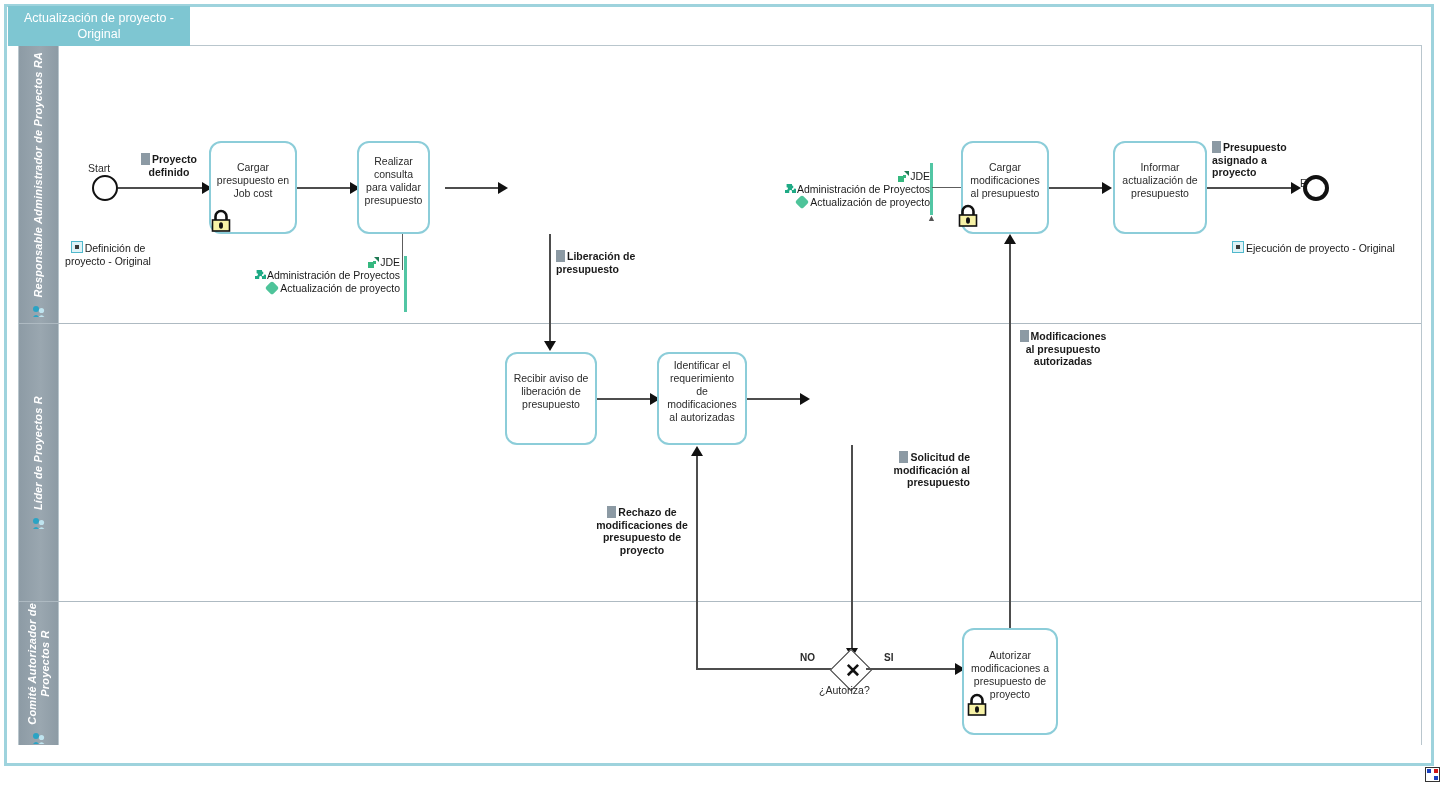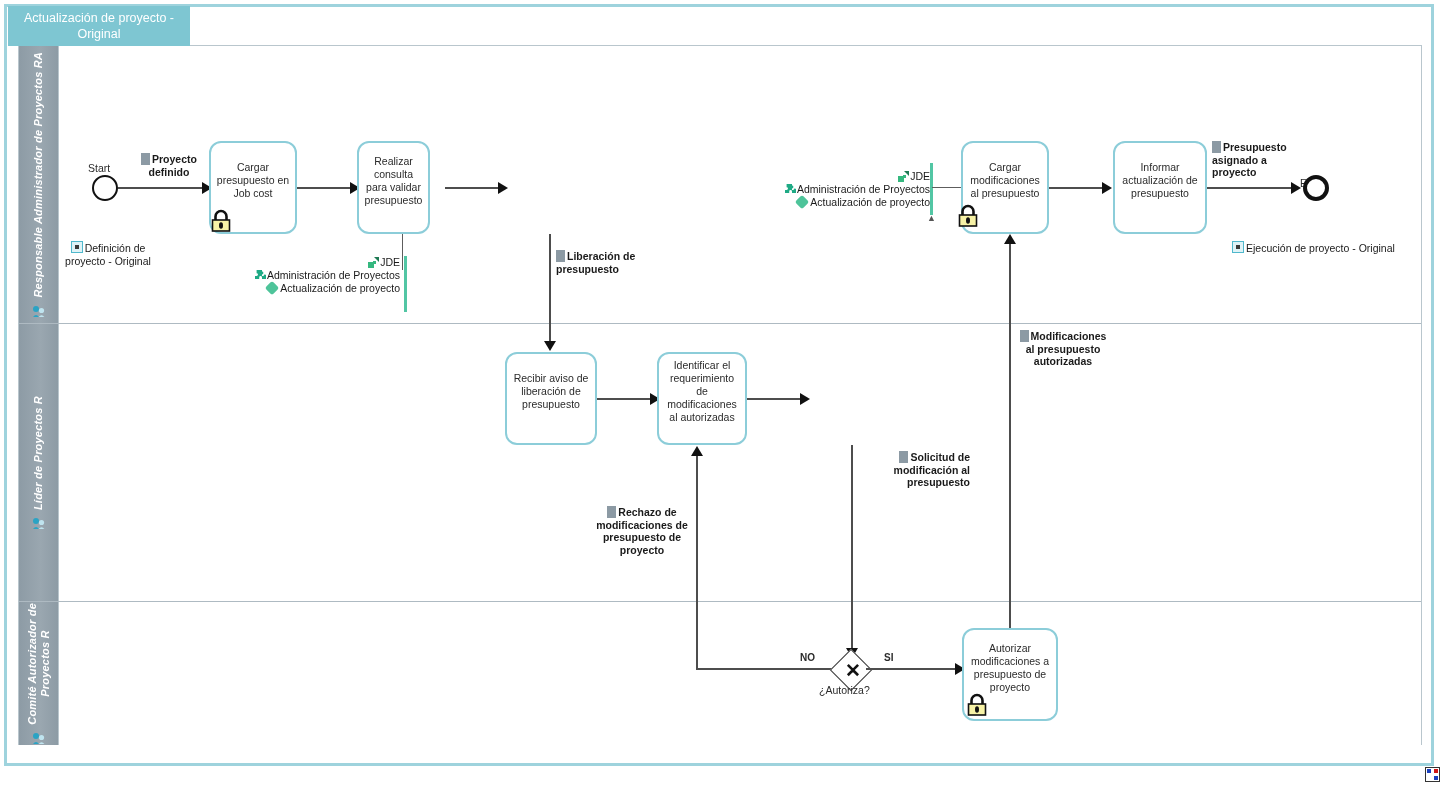--- a/index.html
+++ b/index.html
@@ -317,21 +317,21 @@
 
   <div class="gateway" style="left:836px;top:655px;"></div>
   <div class="gw-x" style="left:845px;top:661px;">✕</div>
   <div class="ev-label" style="left:819px;top:684px;">¿Autoriza?</div>
   <div class="ev-label" style="left:800px;top:652px;font-weight:bold;font-size:10px;">NO</div>
   <div class="ev-label" style="left:884px;top:652px;font-weight:bold;font-size:10px;">SI</div>
 
   <div class="ln h" style="left:866px;top:668px;width:93px;"></div>
   <div class="arw r" style="left:955px;top:663px;"></div>
 
-  <div class="task" style="left:962px;top:628px;width:96px;height:93px;">
+  <div class="task" style="left:962px;top:628px;width:96px;height:107px;">
     <span class="tlabel short">Autorizar modificaciones a presupuesto de proyecto</span>
   </div>
   <span class="lock" style="left:966px;top:692px;">
     <svg width="22" height="25" viewBox="0 0 22 25">
       <path d="M5.5 12 V8.5 a5.5 5.5 0 0 1 11 0 V12" fill="none" stroke="#111" stroke-width="2.6"></path>
       <rect x="2.5" y="12" width="17" height="11" fill="#f7f2a6" stroke="#111" stroke-width="1.6"></rect>
       <ellipse cx="11" cy="17.5" rx="2" ry="3.2" fill="#111"></ellipse>
     </svg>
   </span>
 

